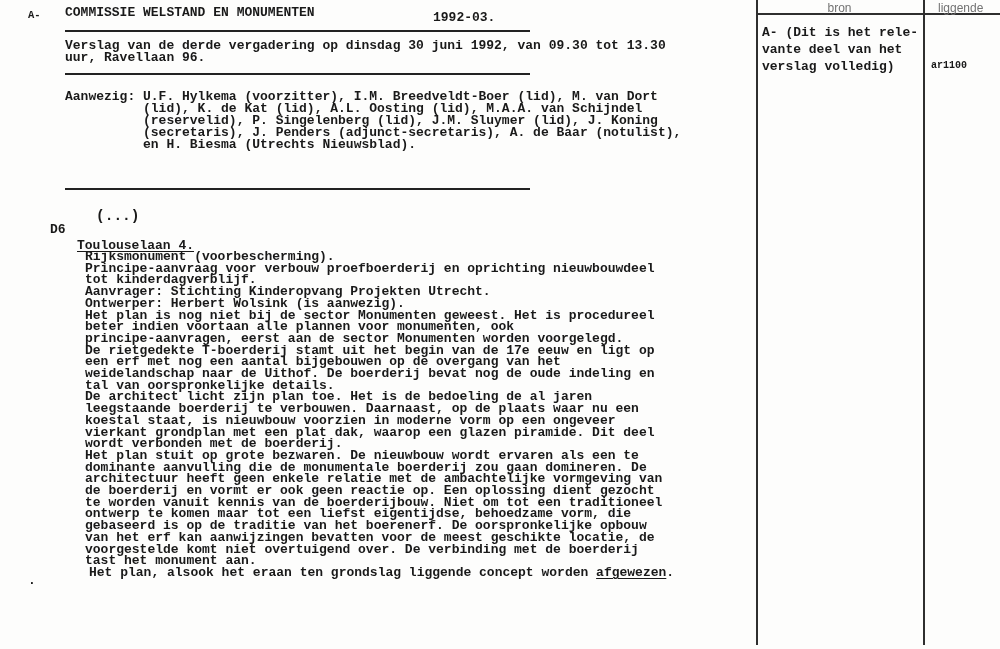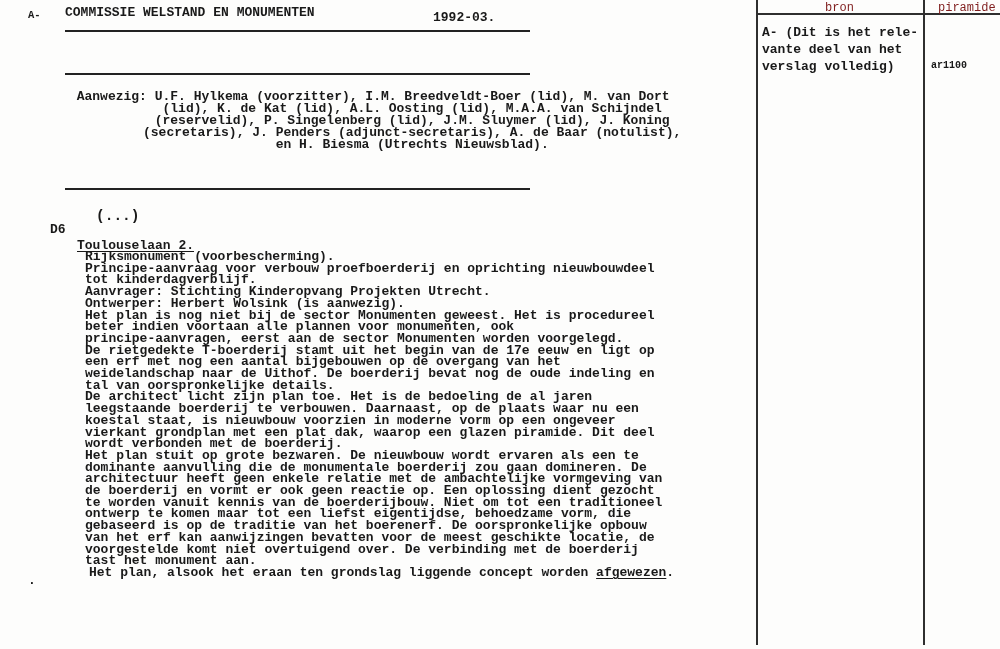--- a/index.html
+++ b/index.html
@@ -8,34 +8,34 @@
     position:absolute;
     font-family:"Liberation Mono","DejaVu Sans Mono",monospace;
     font-weight:700;
     font-size:13px;
     line-height:11.7px;
     color:#191919;
     white-space:pre;
   }
   .sans{
     position:absolute;
-    font-family:Liberation Mono, monospace;
+    font-family:Liberation Sans, sans-serif;
     font-size:12px;
-    color:#7f1d1d;
+    color:#737373;
     white-space:pre;
   }
   .rule{position:absolute;left:65px;width:465px;height:2px;background:#222;}
   .rule1{top:30px;}
   .rule2{top:73px;}
   .rule3{top:188px;}
   .margin-label{left:28px;top:10px;font-size:10.5px;}
   .doc-title{left:65px;top:7px;}
   .doc-ref{left:433px;top:12px;}
   .intro{left:65px;top:40px;line-height:12px;}
-  .attendance{left:65px;top:91px;line-height:12px;text-align:center;}
+  .attendance{left:65px;top:91px;line-height:12px;}
   .absent{left:65px;top:156px;}
   .ellipsis{left:96px;top:208px;font-size:14.5px;line-height:16px;}
   .item-code{left:50px;top:224px;}
   .item-title{left:77px;top:240px;text-decoration:underline;text-underline-offset:2px;}
   .item-body{left:85px;top:251px;}
   .closing{left:89px;top:567px;}
   .closing .underline{text-decoration:underline;text-underline-offset:2px;}
   .stray-dot{left:28px;top:575px;}
   .vline{position:absolute;top:0;width:2px;height:645px;background:#2f2f2f;}
   .vline1{left:756px;}
@@ -50,33 +50,35 @@
 <body>
 
 <div class="page">
 
   <div class="mono margin-label">A-</div>
 
   <div class="mono doc-title">COMMISSIE WELSTAND EN MONUMENTEN</div>
   <div class="mono doc-ref">1992-03.</div>
   <div class="rule rule1"></div>
 
+  <div class="mono intro">Verslag van de derde vergadering op dinsdag 30 juni 1992, van 09.30 tot 13.30
+uur, Ravellaan 96.</div>
   <div class="rule rule2"></div>
 
   <div class="mono attendance">Aanwezig: U.F. Hylkema (voorzitter), I.M. Breedveldt-Boer (lid), M. van Dort
           (lid), K. de Kat (lid), A.L. Oosting (lid), M.A.A. van Schijndel
           (reservelid), P. Singelenberg (lid), J.M. Sluymer (lid), J. Koning
           (secretaris), J. Penders (adjunct-secretaris), A. de Baar (notulist),
           en H. Biesma (Utrechts Nieuwsblad).</div>
   <div class="rule rule3"></div>
 
   <div class="mono ellipsis">(...)</div>
 
   <div class="mono item-code">D6</div>
-  <div class="mono item-title">Toulouselaan 2.</div>
+  <div class="mono item-title">Toulouselaan 4.</div>
   <div class="mono item-body">Rijksmonument (voorbescherming).
 Principe-aanvraag voor verbouw proefboerderij en oprichting nieuwbouwdeel
 tot kinderdagverblijf.
 Aanvrager: Stichting Kinderopvang Projekten Utrecht.
 Ontwerper: Herbert Wolsink (is aanwezig).
 Het plan is nog niet bij de sector Monumenten geweest. Het is procedureel
 beter indien voortaan alle plannen voor monumenten, ook
 principe-aanvragen, eerst aan de sector Monumenten worden voorgelegd.
 De rietgedekte T-boerderij stamt uit het begin van de 17e eeuw en ligt op
 een erf met nog een aantal bijgebouwen op de overgang van het
@@ -99,19 +101,19 @@
 tast het monument aan.</div>
 
   <div class="mono closing"><span>Het plan, alsook het eraan ten grondslag liggende concept worden </span><span class="underline">afgewezen</span><span>.</span></div>
 
   <div class="mono stray-dot">.</div>
 
   <div class="vline vline1"></div>
   <div class="vline vline2"></div>
   <div class="hline"></div>
   <div class="sans col-bron">bron</div>
-  <div class="sans col-verwerkt">piramide</div>
+  <div class="sans col-verwerkt">liggende</div>
   <div class="mono bron-note">A- (Dit is het rele-
 vante deel van het
 verslag volledig)</div>
   <div class="mono verwerkt-value">ar1100</div>
 
 </div>
 
 </body></html>

